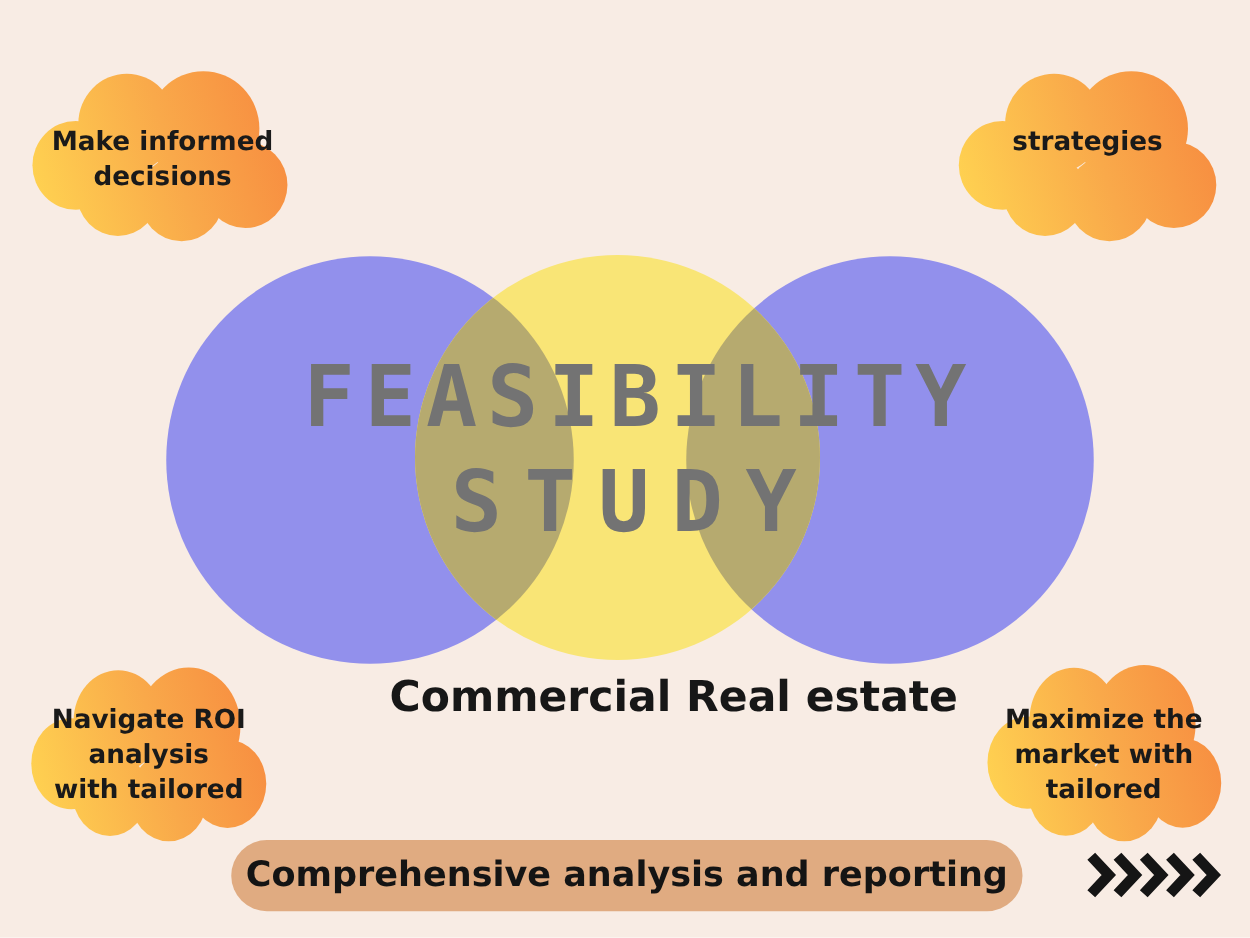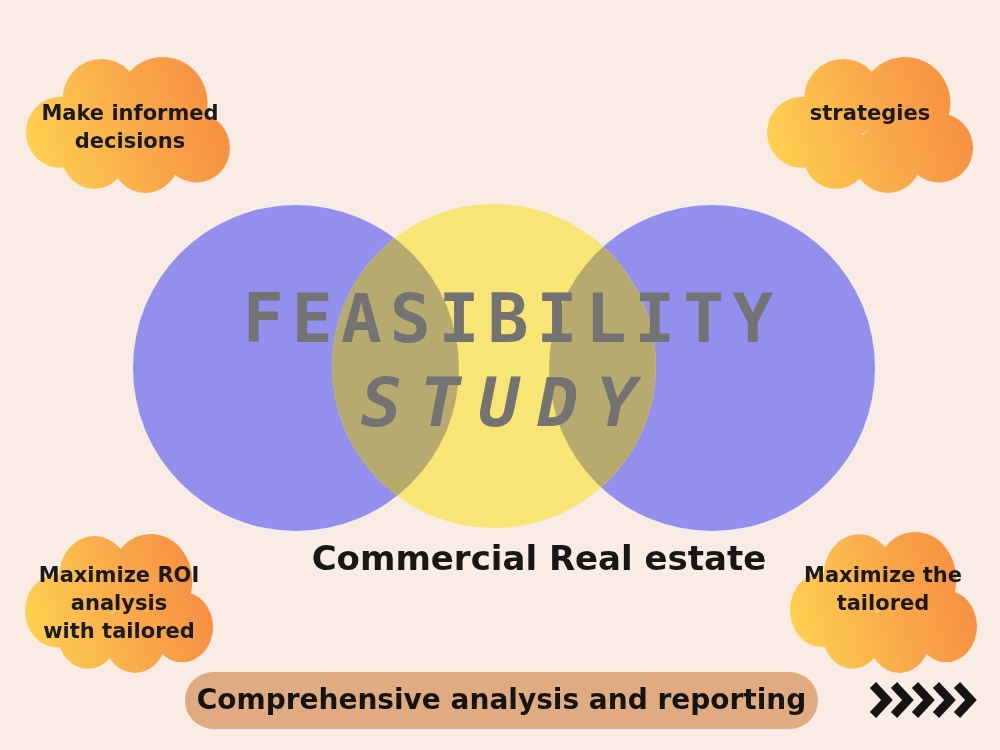--- a/index.html
+++ b/index.html
@@ -13,21 +13,21 @@
   svg.layer{position:absolute;left:0;top:0;}
   .title{
     position:absolute;left:0;top:277px;width:984px;
     text-align:center;
     font-family:"DejaVu Sans Mono", monospace;
     font-weight:700;font-size:68px;line-height:84px;
     color:#737373;
     margin-left:16px;
   }
   .title .line1{letter-spacing:8px;padding-left:8px;}
-  .title .line2{letter-spacing:18px;font-style:italic;}
+  .title .line2{letter-spacing:18px;}
   .subtitle{
     position:absolute;left:0;top:538px;width:1000px;
     text-align:center;
     font-weight:700;font-size:34px;line-height:40px;
     color:#171717;
     padding-left:39px;
   }
   .cloud-text{
     position:absolute;
     text-align:center;
@@ -104,26 +104,27 @@
   <div class="subtitle">Commercial Real estate</div>
 
   <div class="cloud-text tl">
     <div>Make informed</div>
     <div>decisions</div>
   </div>
   <div class="cloud-text tr">
     <div>strategies</div>
   </div>
   <div class="cloud-text bl">
-    <div>Maximize ROI</div>
+    <div>Navigate ROI</div>
     <div>analysis</div>
     <div>with tailored</div>
   </div>
   <div class="cloud-text br">
     <div>Maximize the</div>
+    <div>market with</div>
     <div>tailored</div>
   </div>
 
   <div class="banner">
     <span class="label">Comprehensive analysis and reporting</span>
   </div>
 
 </div>
 
 </body></html>

